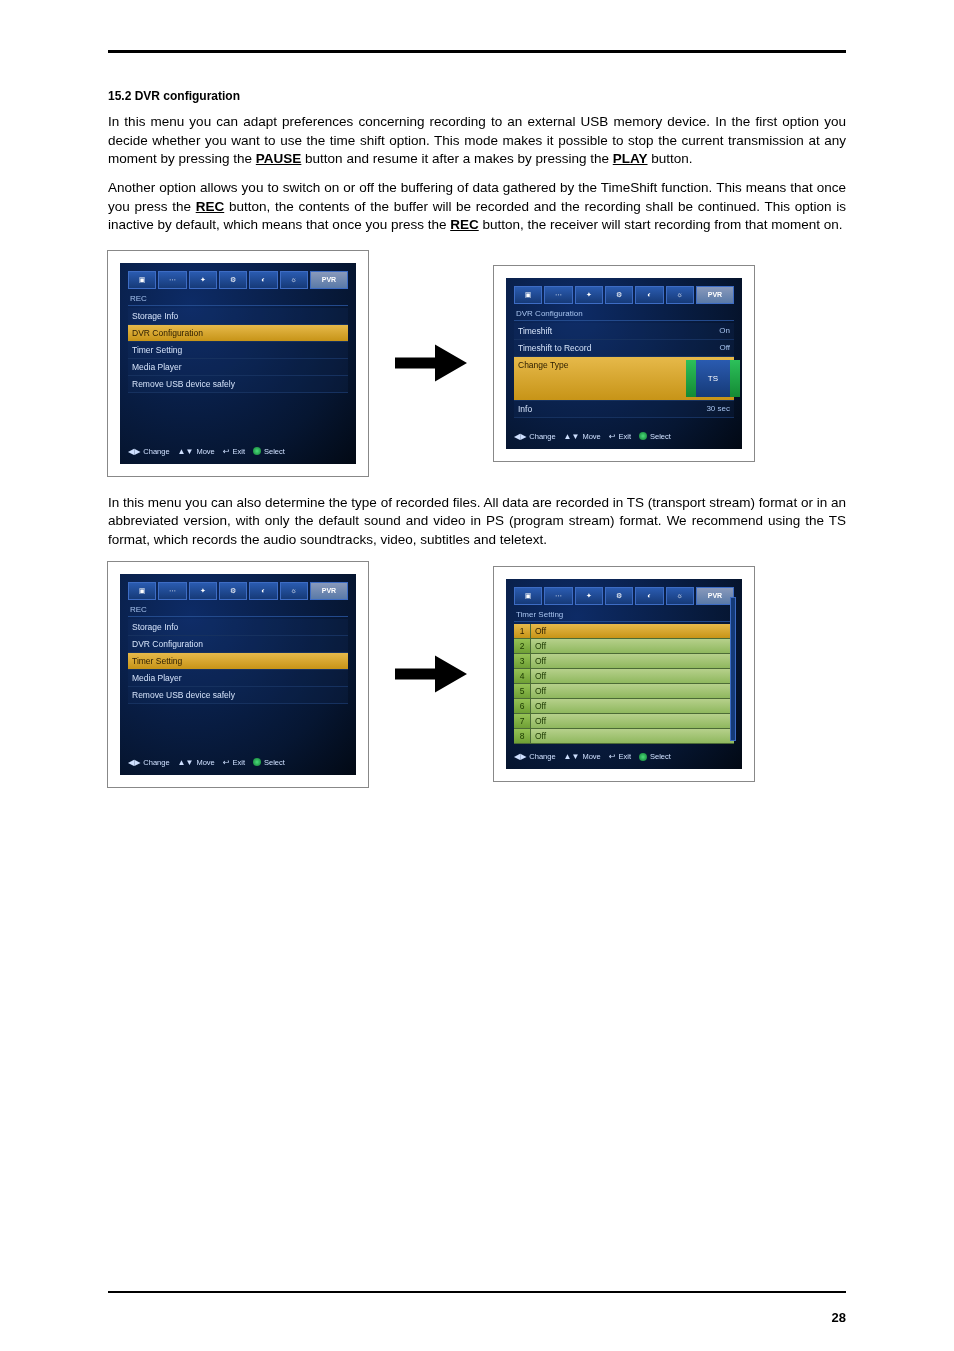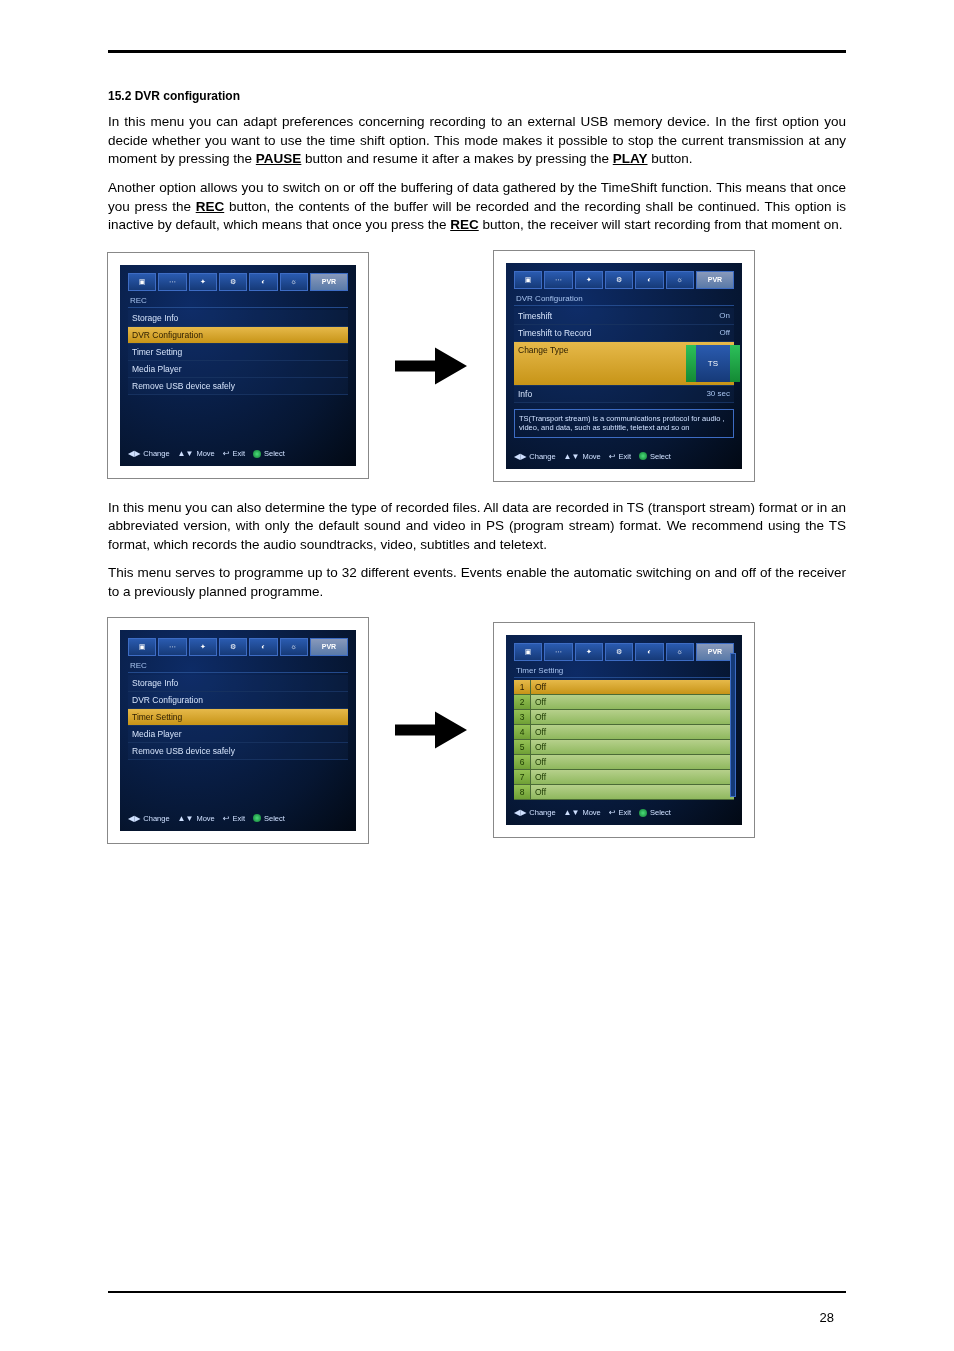--- a/index.html
+++ b/index.html
@@ -216,23 +216,24 @@
     border-top:7px solid #000;
   }
   .tri-dn::after {
     content:"";
     position:absolute; left:2px; top:2px;
     width:10px; height:2px; background:#000;
   }
 
   .page-number {
     position: absolute;
-    right: 120px;
+    right: 108px;
     bottom: 26px;
     font-size: 13px;
+    font-weight: bold;
   }
   .bottom-rule {
     position: absolute;
     left:108px; right:108px; bottom: 50px;
     border: none;
     border-top: 2px solid #000;
   }
 </style>
 </head>
 <body>
@@ -329,21 +330,20 @@
         </div>
         <div class="dvr-item sel">
           <span>Change Type</span>
           <span class="chip">TS</span>
         </div>
         <div class="dvr-item">
           <span>Info</span>
           <span class="val">30 sec</span>
         </div>
       </div>
-      <div class="dvr-desc">TS(Transport stream) is a communications protocol for audio , video, and data, such as subtitle, teletext and so on</div>
       <div class="dvr-footer">
         <div class="f-item">
             <span class="sym">◀▶</span>
             <span>Change</span>
           </div>
         <div class="f-item">
             <span class="sym">▲▼</span>
             <span>Move</span>
           </div>
         <div class="f-item">
@@ -354,21 +354,20 @@
             <span class="ok"></span>
             <span>Select</span>
           </div>
       </div>
     </div>
   </div>
 
   <p>In this menu you can also determine the type of recorded files. All data are recorded in TS (transport stream) format or in an abbreviated version, with only the default sound and video in PS (program stream) format. We recommend using the TS format, which records the audio soundtracks, video, subtitles and teletext.</p>
 
 
-  <p class="para-lg-space">This menu serves to programme up to 32 different events. Events enable the automatic switching on and off of the receiver to a previously planned programme.</p>
 
   <div class="fig-row">
 
     <div class="dvr-panel">
       <div class="tabbar">
         <span>▣</span>
         <span>⋯</span>
         <span>✦</span>
         <span>⚙</span>
         <span>◐</span>

